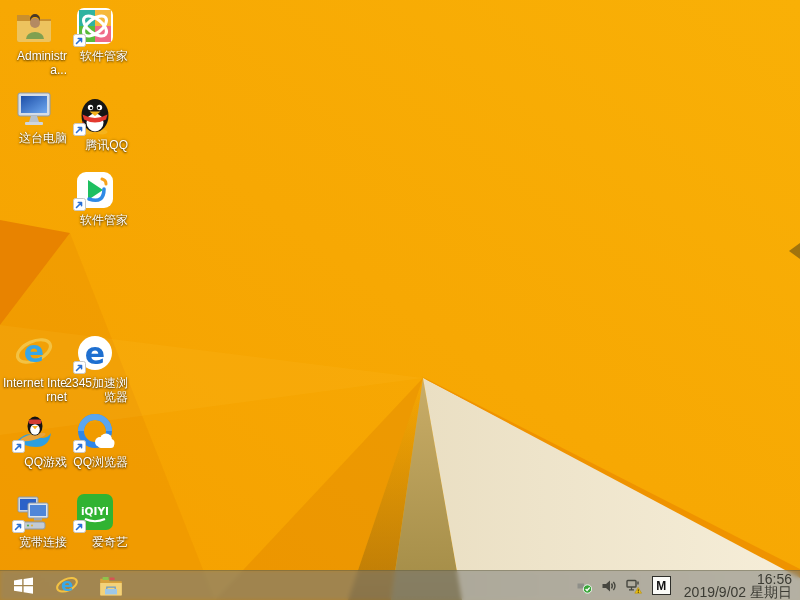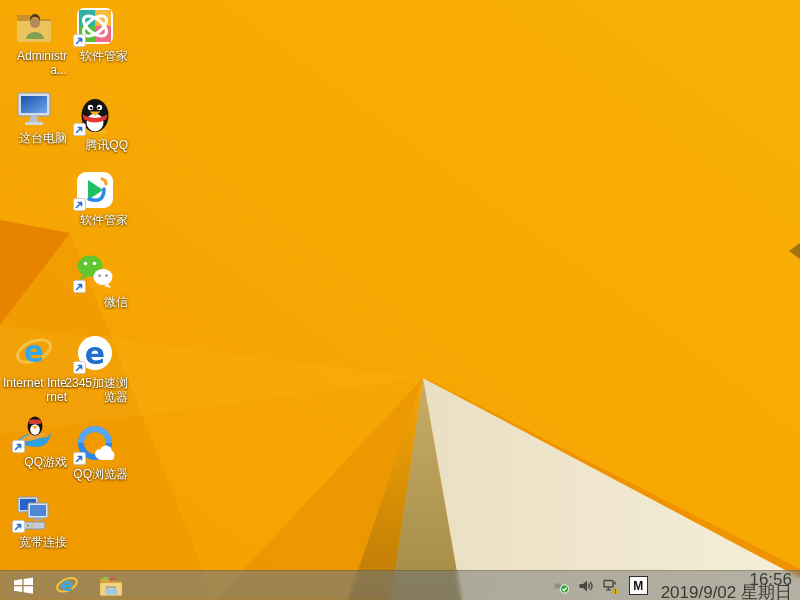--- a/index.html
+++ b/index.html
@@ -16,21 +16,21 @@
   
   .taskbar{position:absolute;left:0;bottom:0;width:800px;height:30px;
     background:rgba(110,108,96,.48);border-top:1px solid rgba(90,85,50,.35);
     backdrop-filter:blur(2px) saturate(.6);display:flex;align-items:center;box-sizing:border-box;}
   .tb-btn{width:38px;height:30px;display:flex;align-items:center;justify-content:center;}
   .tb-left{display:flex;align-items:center;padding-left:4px;gap:6px;}
   .tray{margin-left:auto;display:flex;align-items:center;gap:9px;padding-right:8px;}
   .tray-ico{display:flex;align-items:center;justify-content:center;height:30px;}
   .ime-box{width:17px;height:17px;border:1.5px solid #2e2e2a;background:#fbfbf8;color:#111;
     font-size:12px;font-weight:bold;display:flex;align-items:center;justify-content:center;line-height:1;}
-  .clock{text-align:right;font-size:17px;line-height:13px;color:#3b3b33;padding-left:4px;}
+  .clock{text-align:right;font-size:14px;line-height:13px;color:#3b3b33;padding-left:4px;}
 </style>
 </head>
 <body>
 
 <div class="desktop">
 
   <svg class="wallpaper" viewBox="0 0 800 600" preserveAspectRatio="none">
     <defs>
       <linearGradient id="base" x1="0" y1="1" x2="1" y2="0">
         <stop offset="0" stop-color="#f5a000"></stop>
@@ -195,74 +195,69 @@
         <path d="M27,9 q4,1 4,5" stroke="#f7a21b" stroke-width="3" fill="none" stroke-linecap="round"></path>
       </svg>
       <svg class="sc-arrow" viewBox="0 0 13 13">
         <rect x="0.5" y="0.5" width="12" height="12" rx="2" fill="#fff" stroke="#c8c8c8"></rect>
         <path d="M3.5,9.5 L8.5,4.5 M8.5,4.5 H5.3 M8.5,4.5 V7.7" stroke="#2a6fd4" stroke-width="1.6" fill="none" stroke-linecap="round"></path>
       </svg>
     </div>
     <div class="dlabel">软件管家</div>
   </div>
 
-  <div class="dicon" style="left:62px;top:252px">
-    <div class="art">
-      <svg class="main" width="40" height="40" viewBox="0 0 40 40">
-        <ellipse cx="15" cy="14" rx="12.5" ry="10.5" fill="#60c62e"></ellipse>
-        <path d="M8,22.5 l-3.5,5.5 7.5,-2.5 Z" fill="#60c62e"></path>
-        <circle cx="10.5" cy="11.5" r="1.8" fill="#fff"></circle>
-          <circle cx="19.5" cy="11.5" r="1.8" fill="#fff"></circle>
-        <ellipse cx="28" cy="25" rx="9.5" ry="8" fill="#fff"></ellipse>
-        <path d="M33,31.5 l3,4.5 -7,-2 Z" fill="#fff"></path>
-        <circle cx="24.5" cy="23.5" r="1.5" fill="#98ab9e"></circle>
-          <circle cx="31.5" cy="23.5" r="1.5" fill="#98ab9e"></circle>
-      </svg>
-      <svg class="sc-arrow" viewBox="0 0 13 13">
-        <rect x="0.5" y="0.5" width="12" height="12" rx="2" fill="#fff" stroke="#c8c8c8"></rect>
-        <path d="M3.5,9.5 L8.5,4.5 M8.5,4.5 H5.3 M8.5,4.5 V7.7" stroke="#2a6fd4" stroke-width="1.6" fill="none" stroke-linecap="round"></path>
-      </svg>
-    </div>
-    <div class="dlabel">微信</div>
-  </div>
 
   <div class="dicon" style="left:62px;top:333px">
     <div class="art">
       <svg class="main" width="40" height="40" viewBox="0 0 40 40">
         <circle cx="20" cy="20" r="17" fill="#fff"></circle>
         <text x="20" y="31" font-size="30" font-weight="bold" fill="#1e6fd0" text-anchor="middle" font-family="'DejaVu Sans',sans-serif">e</text>
       </svg>
       <svg class="sc-arrow" viewBox="0 0 13 13">
         <rect x="0.5" y="0.5" width="12" height="12" rx="2" fill="#fff" stroke="#c8c8c8"></rect>
         <path d="M3.5,9.5 L8.5,4.5 M8.5,4.5 H5.3 M8.5,4.5 V7.7" stroke="#2a6fd4" stroke-width="1.6" fill="none" stroke-linecap="round"></path>
       </svg>
     </div>
     <div class="dlabel">2345加速浏览器</div>
   </div>
 
-  <div class="dicon" style="left:62px;top:424px">
+  <div class="dicon" style="left:62px;top:412px">
     <div class="art">
       <svg class="main" width="40" height="40" viewBox="0 0 40 40">
         <circle cx="20" cy="19" r="14" fill="none" stroke="#2f87e8" stroke-width="6"></circle>
         <path d="M6,19 a14,14 0 0 1 28,0" stroke="#5aa6f0" stroke-width="6" fill="none"></path>
         <g fill="#fff">
           <circle cx="25" cy="30" r="5"></circle>
             <circle cx="31" cy="27.5" r="6"></circle>
             <circle cx="35.5" cy="31" r="4"></circle>
           <rect x="23" y="30" width="16" height="6" rx="3"></rect>
         </g>
       </svg>
       <svg class="sc-arrow" viewBox="0 0 13 13">
         <rect x="0.5" y="0.5" width="12" height="12" rx="2" fill="#fff" stroke="#c8c8c8"></rect>
         <path d="M3.5,9.5 L8.5,4.5 M8.5,4.5 H5.3 M8.5,4.5 V7.7" stroke="#2a6fd4" stroke-width="1.6" fill="none" stroke-linecap="round"></path>
       </svg>
     </div>
     <div class="dlabel">QQ浏览器</div>
   </div>
 
+  <div class="dicon" style="left:62px;top:492px">
+    <div class="art">
+      <svg class="main" width="40" height="40" viewBox="0 0 40 40">
+        <rect x="2" y="2" width="36" height="36" rx="7" fill="#31b332"></rect>
+        <text x="20" y="23" font-size="10.5" font-weight="bold" fill="#fff" text-anchor="middle" font-family="'DejaVu Sans',sans-serif">iQIYI</text>
+        <path d="M10,27 q10,4.5 20,0" stroke="#fff" stroke-width="2" fill="none"></path>
+      </svg>
+      <svg class="sc-arrow" viewBox="0 0 13 13">
+        <rect x="0.5" y="0.5" width="12" height="12" rx="2" fill="#fff" stroke="#c8c8c8"></rect>
+        <path d="M3.5,9.5 L8.5,4.5 M8.5,4.5 H5.3 M8.5,4.5 V7.7" stroke="#2a6fd4" stroke-width="1.6" fill="none" stroke-linecap="round"></path>
+      </svg>
+    </div>
+    <div class="dlabel">爱奇艺</div>
+  </div>
 
   <div class="taskbar">
     <div class="tb-left">
       <div class="tb-btn">
         <svg width="21" height="19" viewBox="0 0 21 19">
           <g fill="#fff">
             <polygon points="1,4.4 9.2,3.1 9.2,9 1,9"></polygon>
             <polygon points="10.6,2.9 20,1.4 20,9 10.6,9"></polygon>
             <polygon points="1,10.2 9.2,10.2 9.2,16.1 1,14.8"></polygon>
             <polygon points="10.6,10.2 20,10.2 20,17.8 10.6,16.3"></polygon>

